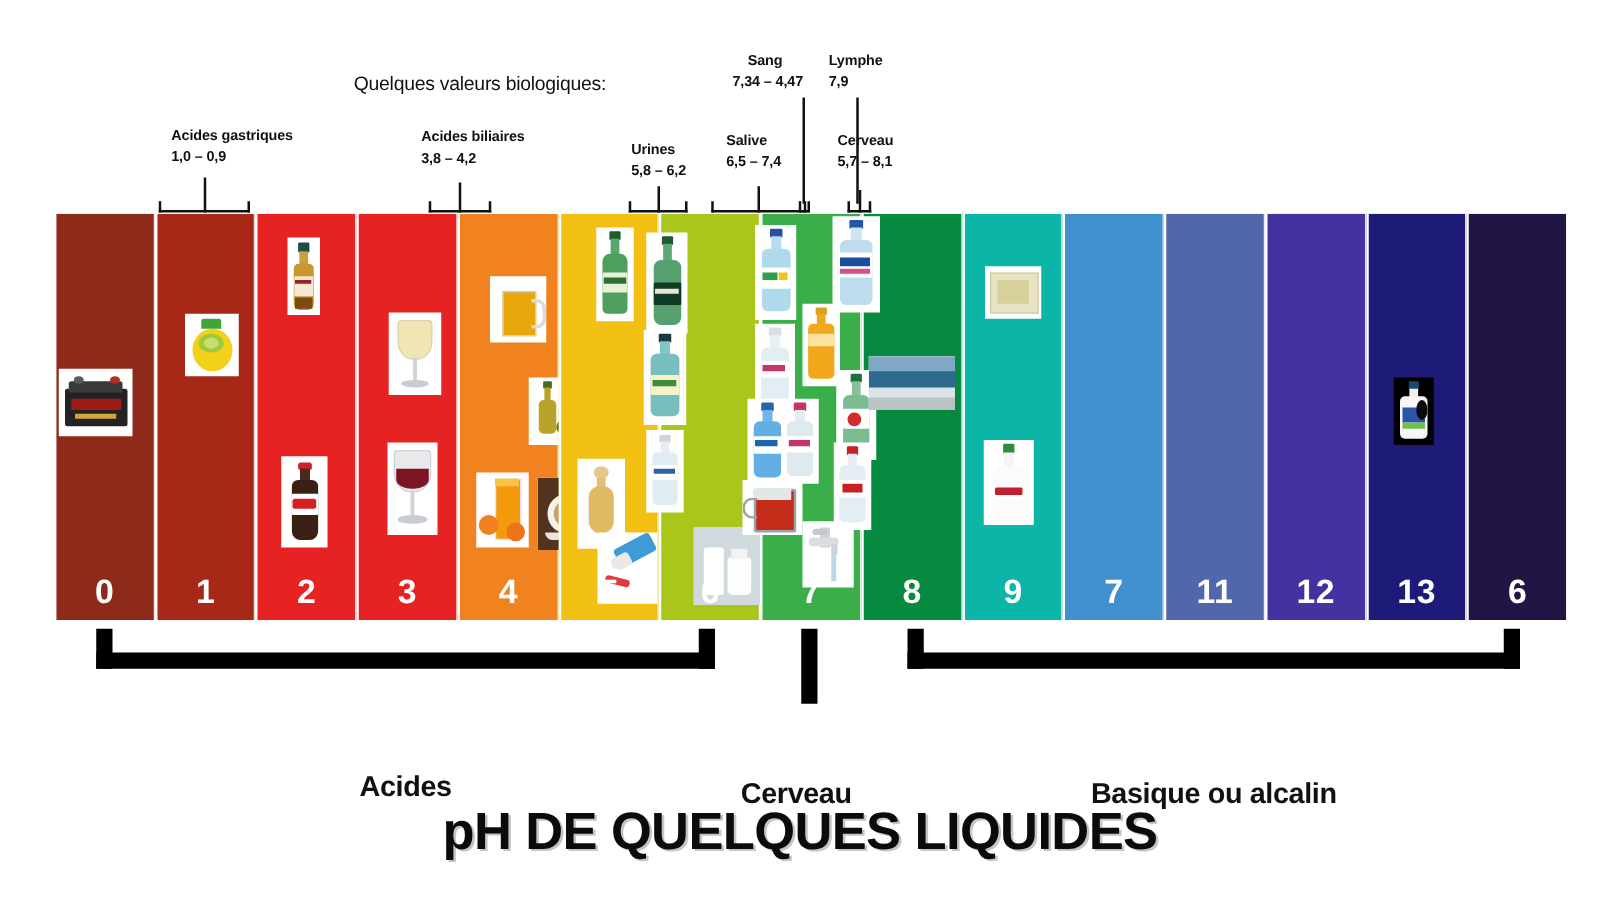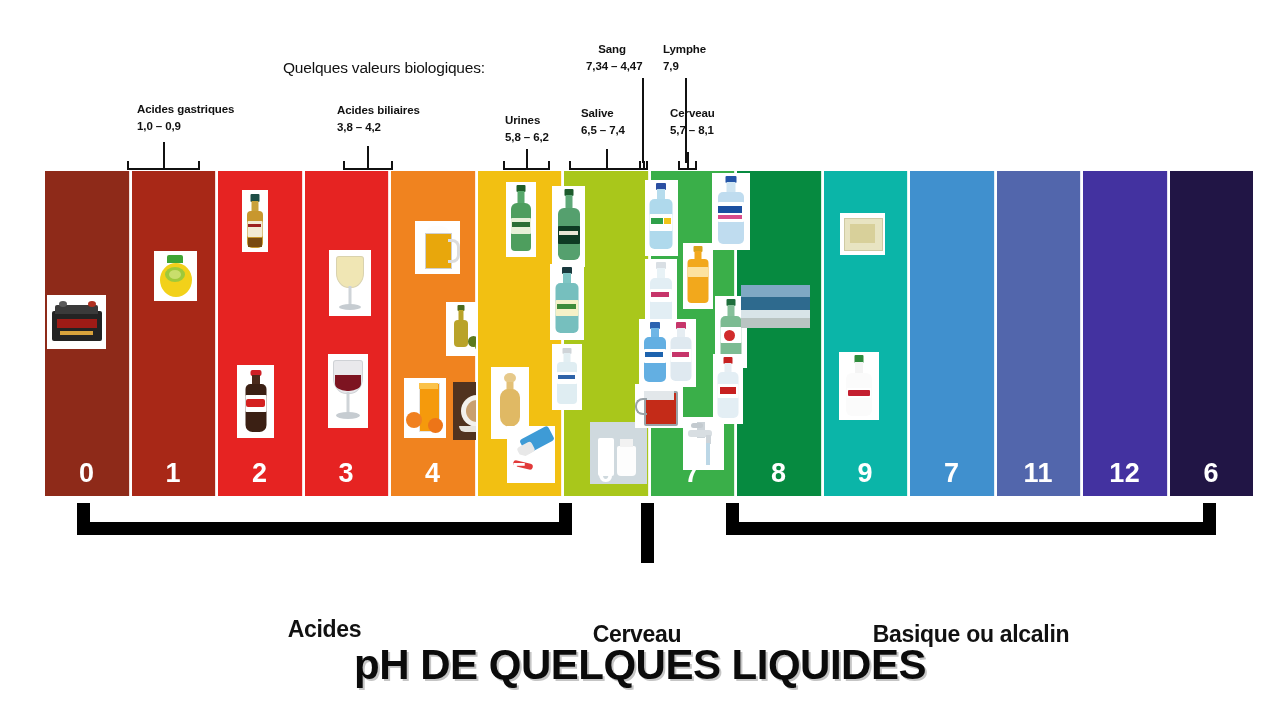--- a/index.html
+++ b/index.html
@@ -484,20 +484,33 @@
     </div>
 
     <div class="band" style="background:#5266AC;">
       <div class="band-num">11</div>
     </div>
 
     <div class="band" style="background:#4332A0;">
       <div class="band-num">12</div>
     </div>
 
+    <div class="band" style="background:#1E1A78;">
+      <div class="item dark" style="left:20px;top:131px;width:32px;height:54px;">
+        <div class="art">
+          <div class="b-cap" style="top:3px;width:8px;height:7px;background:#1B4A6E;"></div>
+          <div class="b-neck" style="top:9px;width:7px;height:7px;background:#f0f0f0;"></div>
+          <div class="b-body" style="top:15px;width:22px;height:34px;background:#f6f6f6;border-radius:4px;"></div>
+          <div class="rect" style="left:7px;top:24px;width:18px;height:12px;background:#2C55A8;"></div>
+          <div class="rect" style="left:7px;top:36px;width:18px;height:5px;background:#6FBF52;"></div>
+          <div class="circle" style="left:18px;top:18px;width:9px;height:16px;background:#0b0b0b;"></div>
+        </div>
+      </div>
+      <div class="band-num">13</div>
+    </div>
 
     <div class="band" style="background:#211545;">
       <div class="band-num">6</div>
     </div>
   </div>
 
   <div class="cat-bracket" style="left:77px;top:503px;width:495px;height:32px;">
     <div class="cleg l" style="height:32px;"></div>
     <div class="cleg r" style="height:32px;"></div>
     <div class="cbar"></div>

